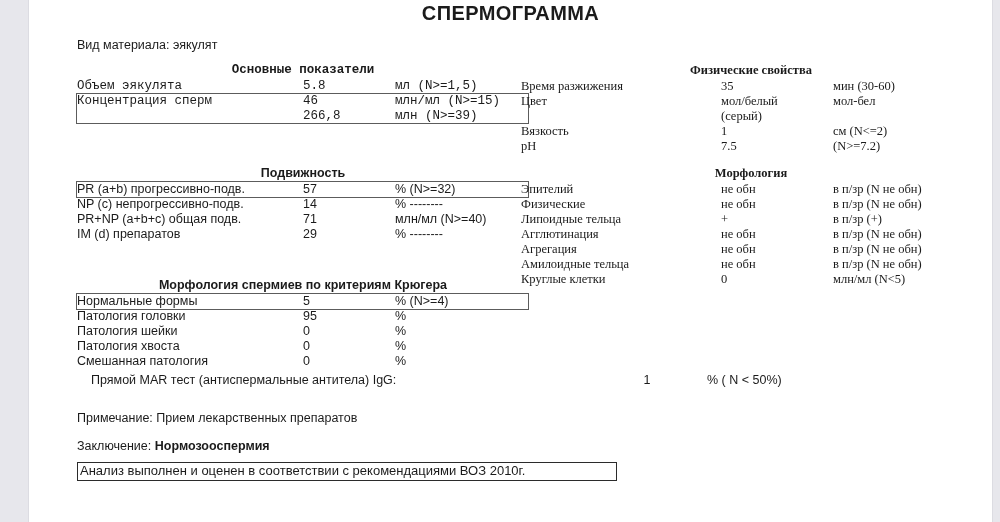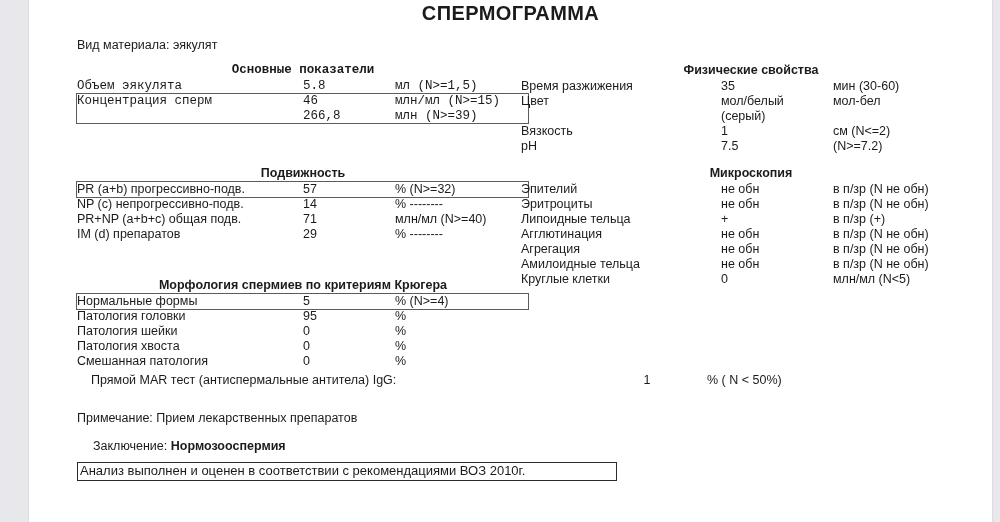--- a/index.html
+++ b/index.html
@@ -111,21 +111,21 @@
   }
 
   
   
   .col-left { left: 48px; width: 452px; }
   .col-left .r-label { width: 228px; }
   .col-left .r-value { left: 226px; width: 78px; }
   .col-left .r-unit  { left: 318px; }
 
   
-  .col-right { left: 492px; width: 460px; }
+  .col-right { left: 492px; width: 460px; font-family: Liberation Serif, serif; }
   .col-right .r-label { width: 218px; }
   .col-right .r-value { left: 200px; width: 118px; }
   .col-right .r-unit  { left: 312px; }
 
   
   .bottom {
     position: absolute;
     left: 48px;
     top: 372px;
     width: 900px;
@@ -142,21 +142,21 @@
   .mar-row .mar-unit  { position: absolute; left: 630px; top: 0; }
 
   .note-row {
     position: absolute;
     left: 0; top: 38px;
     line-height: 16px;
     white-space: nowrap;
   }
   .concl-row {
     position: absolute;
-    left: 16px; top: 66px;
+    left: 0; top: 66px;
     line-height: 16px;
     white-space: nowrap;
   }
   .concl-row b { font-weight: bold; }
 
   .who-box {
     position: absolute;
     left: 0;
     top: 90px;
     width: 540px;
@@ -257,29 +257,29 @@
         <div class="row">
           <span class="r-label">IM (d) препаратов</span>
           <span class="r-value">29</span>
           <span class="r-unit">% --------</span>
         </div>
         <div class="hl-box" style="left:-1px; top:-1px; width:453px; height:17px;"></div>
       </div>
     </div>
 
     <div class="section col-right" style="top:165px;">
-      <div class="section-title">Микроскопия</div>
+      <div class="section-title">Морфология</div>
       <div class="rows">
         <div class="row">
           <span class="r-label">Эпителий</span>
           <span class="r-value">не обн</span>
           <span class="r-unit">в п/зр (N не обн)</span>
         </div>
         <div class="row">
-          <span class="r-label">Эритроциты</span>
+          <span class="r-label">Физические</span>
           <span class="r-value">не обн</span>
           <span class="r-unit">в п/зр (N не обн)</span>
         </div>
         <div class="row">
           <span class="r-label">Липоидные тельца</span>
           <span class="r-value">+</span>
           <span class="r-unit">в п/зр (+)</span>
         </div>
         <div class="row">
           <span class="r-label">Агглютинация</span>

